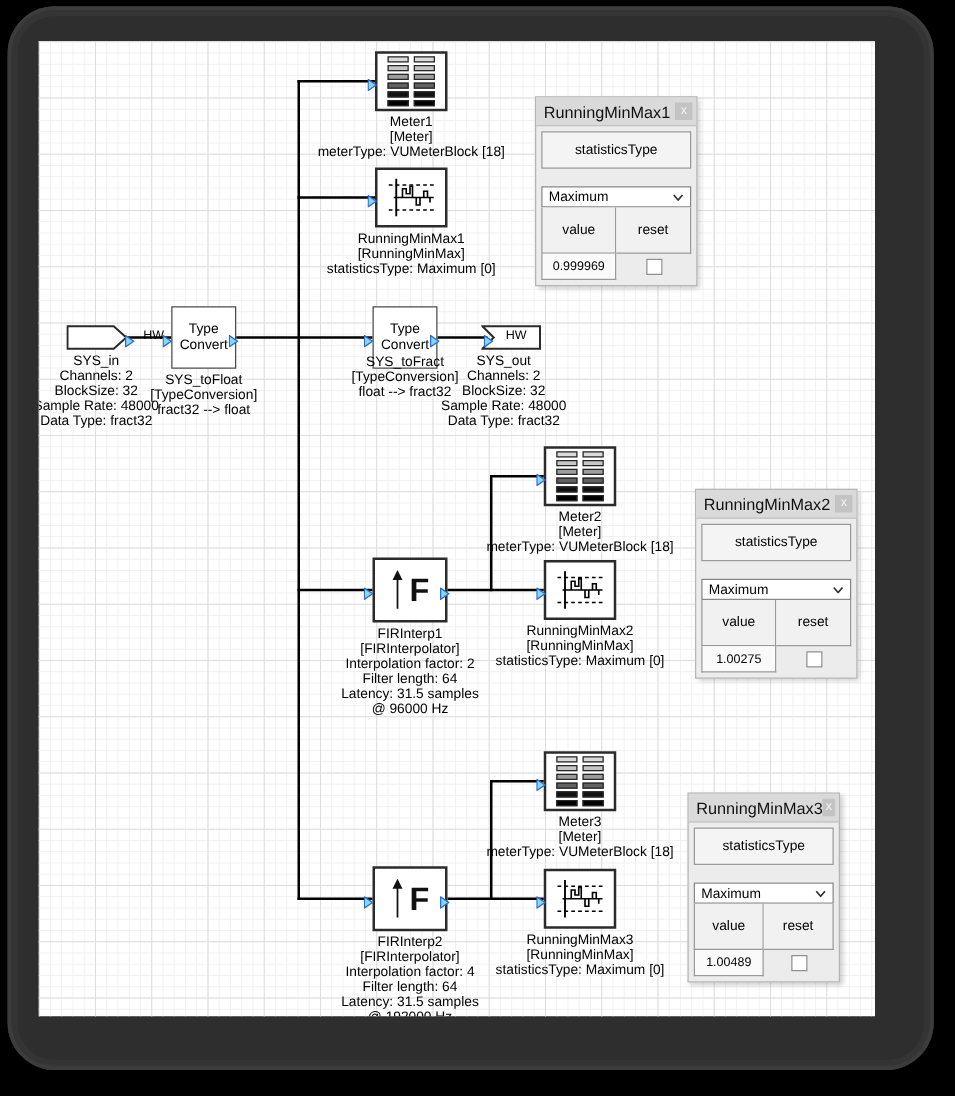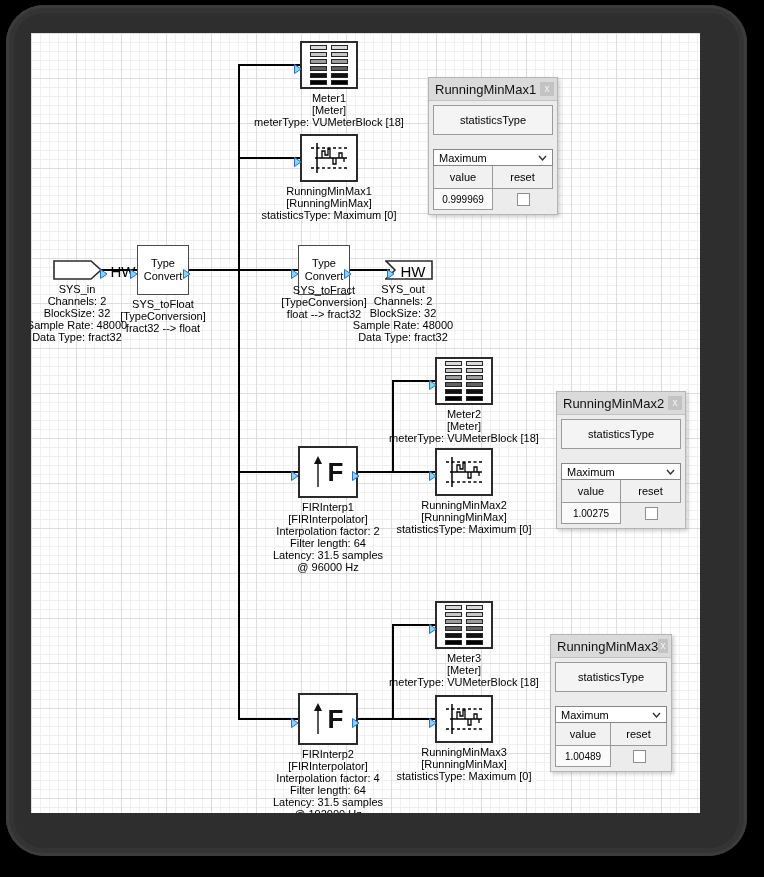--- a/index.html
+++ b/index.html
@@ -12,21 +12,21 @@
       linear-gradient(to bottom,#dddddd 1px,transparent 1px) 0 0/45px 45px,
       linear-gradient(to right,#f0f0f0 1px,transparent 1px) 0 0/9px 9px,
       linear-gradient(to bottom,#f0f0f0 1px,transparent 1px) 0 0/9px 9px,
       #ffffff;}
   .wire{position:absolute;background:#000;z-index:1;}
   .wh{height:2px;} .wv{width:2px;}
   .block{position:absolute;background:#fff;border:2px solid #2b2b2b;box-sizing:border-box;
          display:flex;align-items:center;justify-content:center;z-index:2;}
   .tc{border-width:1.5px;border-color:#4a4a4a;font-size:11px;line-height:13px;text-align:center;color:#000;}
   .hwshape{position:absolute;z-index:2;}
-  .hwshape span{position:absolute;top:3px;width:100%;text-align:center;font-size:15px;color:#000;}
+  .hwshape span{position:absolute;top:3px;width:100%;text-align:center;font-size:10px;color:#000;}
   .port{position:absolute;width:8px;height:10px;z-index:3;}
   .lbl{position:absolute;width:200px;text-align:center;font-size:11px;line-height:12px;color:#000;z-index:2;}
   .meter-ic{display:flex;gap:4px;}
   .mcol{display:flex;flex-direction:column;gap:2px;}
   .mbar{width:17px;height:5px;border:1px solid #262626;box-sizing:border-box;}
   .mbar:nth-child(1){background:#dadada;} .mbar:nth-child(2){background:#c6c6c6;}
   .mbar:nth-child(3){background:#9d9d9d;} .mbar:nth-child(4){background:#616161;}
   .mbar:nth-child(5){background:#121212;} .mbar:nth-child(6){background:#000;}
   .fir-ic{display:flex;align-items:center;gap:5px;}
   .fir-ic .fletter{font-size:26px;font-weight:bold;color:#111;line-height:26px;font-family:"Liberation Sans",sans-serif;}
@@ -36,21 +36,21 @@
           font-size:13px;color:#111;border-bottom:1px solid #c2c2c2;}
   .pclose{margin-left:auto;width:14px;height:14px;background:#c3c3c3;color:#f4f4f4;
           font-size:10px;line-height:14px;text-align:center;cursor:default;}
   .pbody{padding:4px;}
   .pcell{border:1px solid #9a9a9a;background:#f4f4f4;height:30px;display:flex;align-items:center;
          justify-content:center;font-size:11px;color:#000;box-sizing:border-box;}
   .pdrop{margin-top:14px;border:1px solid #878787;background:#fff;height:17px;display:flex;
          align-items:center;padding:0 5px;font-size:11px;color:#000;box-sizing:border-box;}
   .pdrop .chev{margin-left:auto;display:flex;}
   .prow{display:grid;grid-template-columns:1fr 1fr;}
-  .ph{border:1px solid #9a9a9a;border-top:none;background:#f1f1f1;height:23px;display:flex;
+  .ph{border:1px solid #9a9a9a;border-top:none;background:#f1f1f1;height:37px;display:flex;
       align-items:center;justify-content:center;font-size:11px;box-sizing:border-box;}
   .ph.right{border-left:none;}
   .pv{border:1px solid #9a9a9a;border-top:none;background:#fafafa;height:21px;display:flex;
       align-items:center;justify-content:center;font-size:10px;box-sizing:border-box;}
   .pchk{height:21px;display:flex;align-items:center;justify-content:center;}
   .checkbox{width:13px;height:13px;border:1px solid #8f8f8f;background:#fff;box-sizing:border-box;}
 </style>
 </head>
 <body>
 

